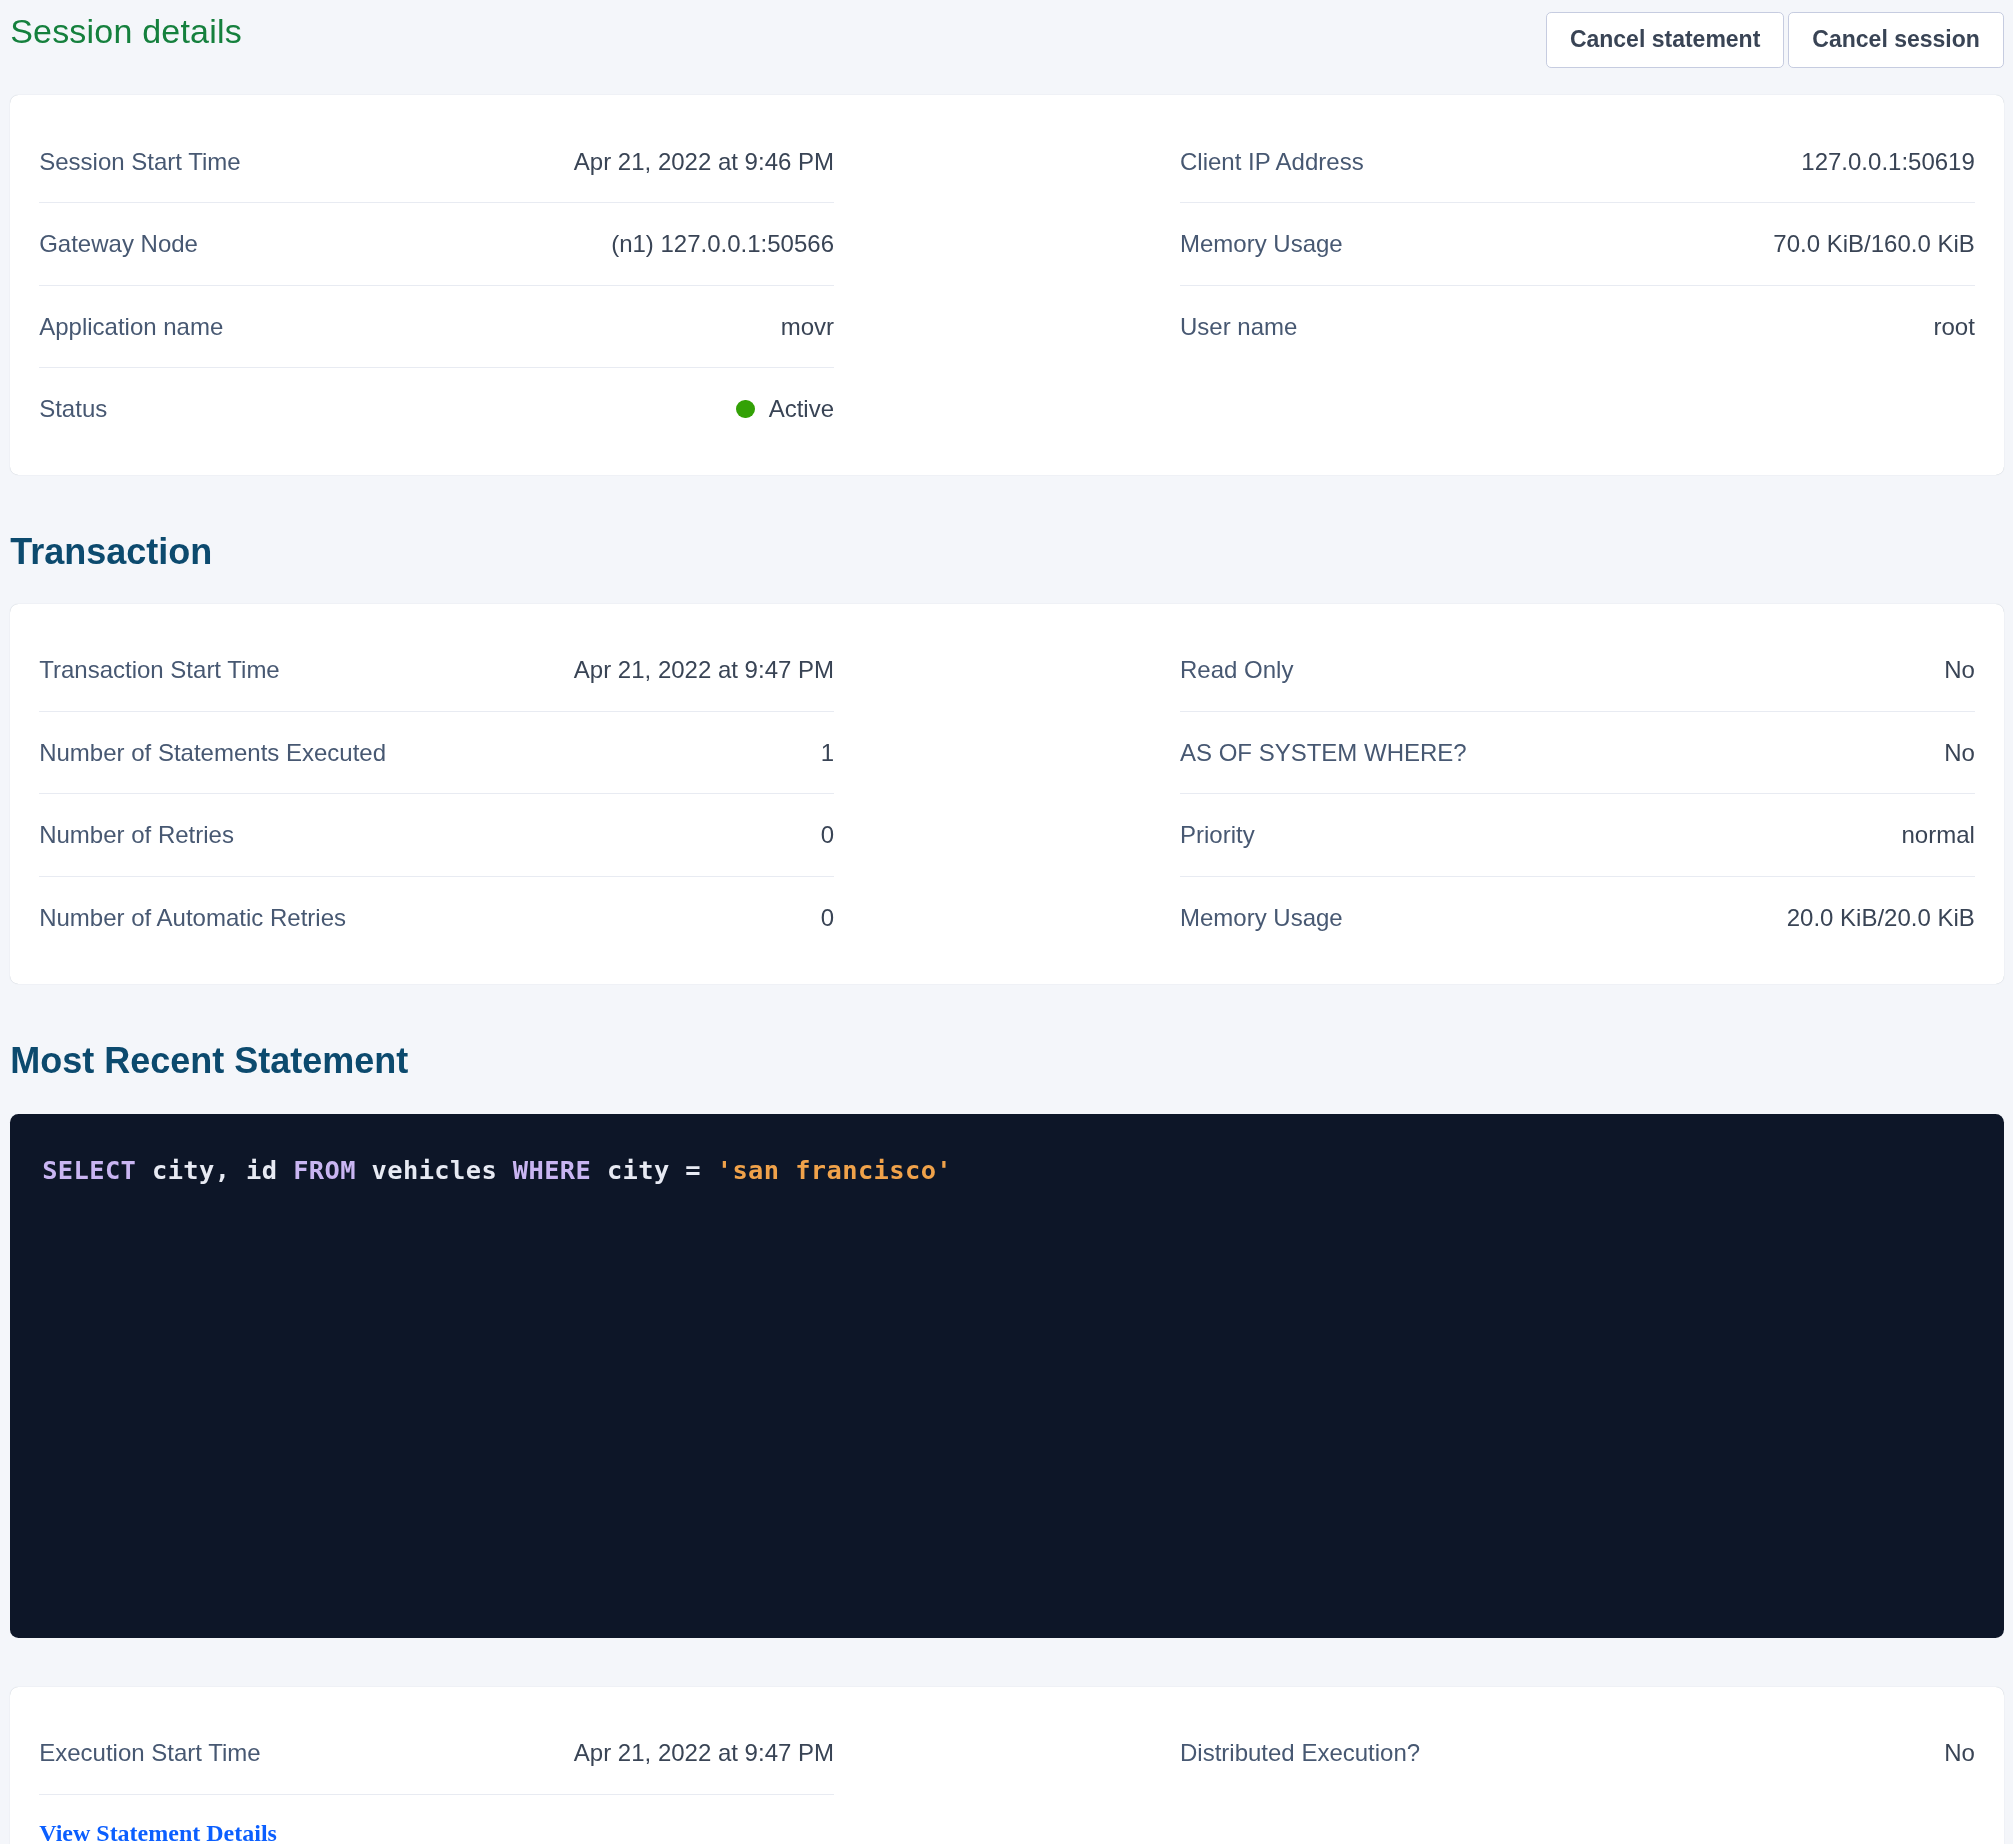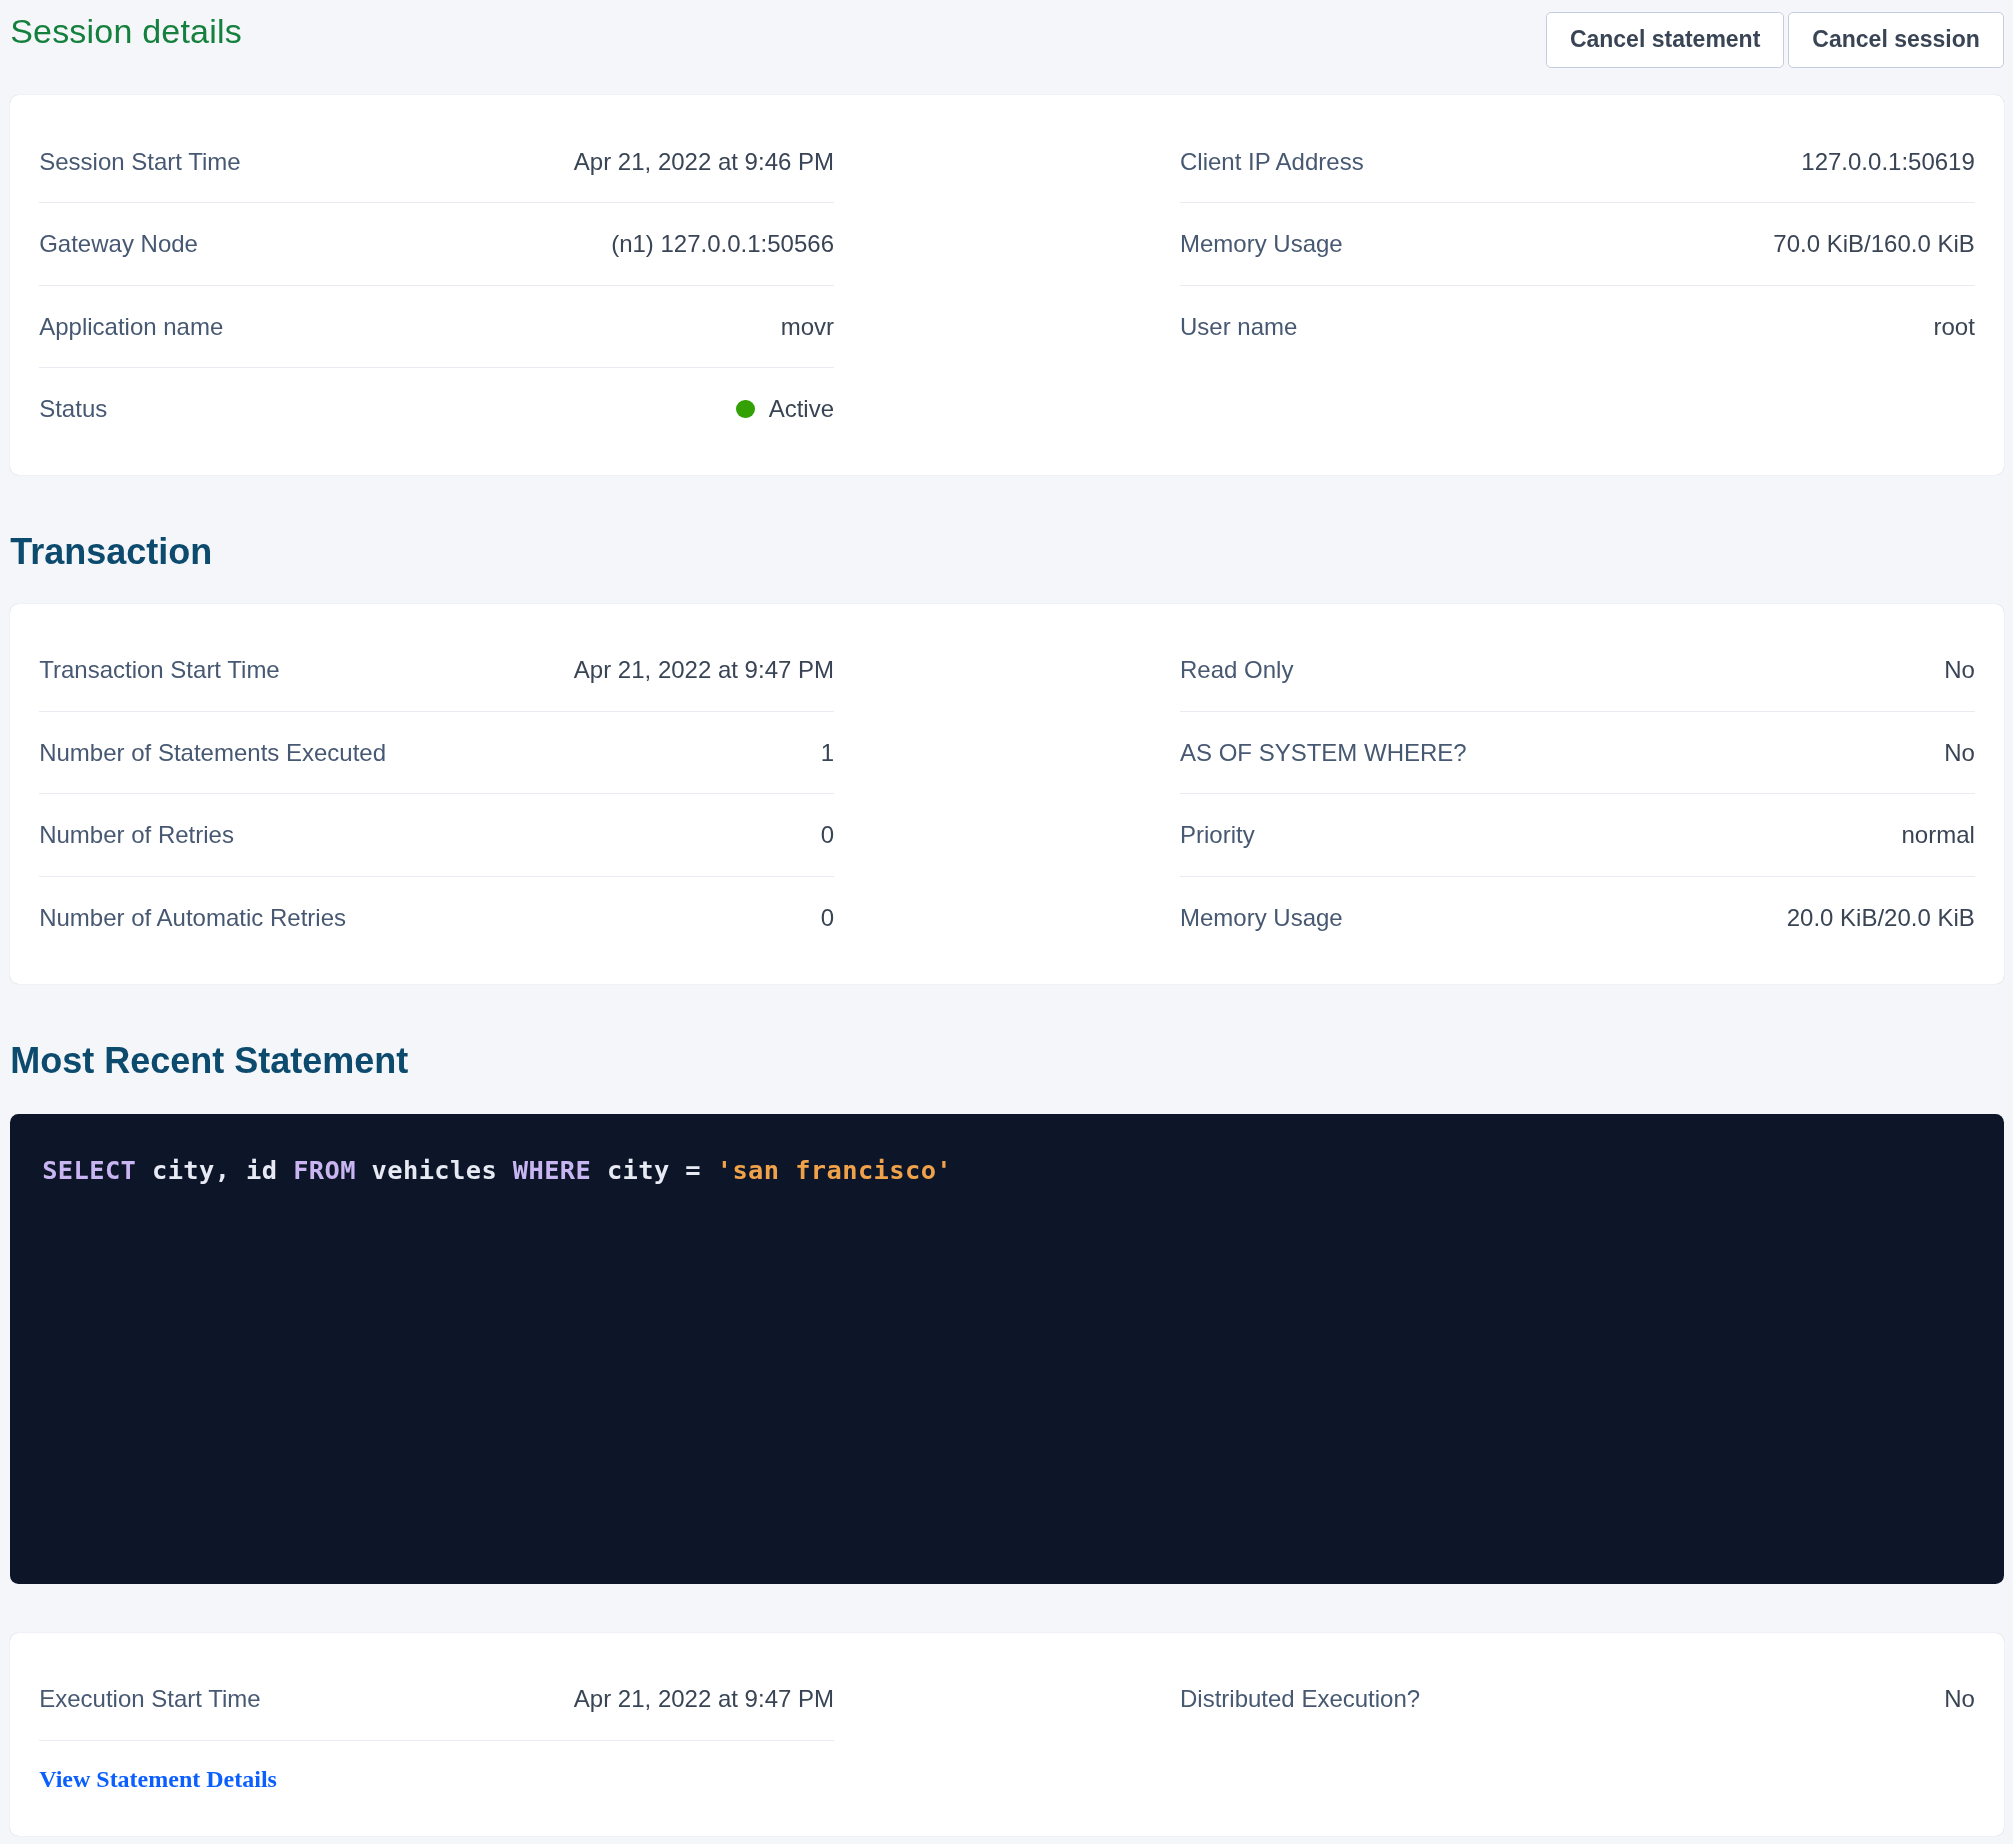--- a/index.html
+++ b/index.html
@@ -55,21 +55,21 @@
   
   .section-heading {
     font-size:36px; font-weight:700; color:#0c4a6e;
     margin:56px 0 0 0; padding-left:0;
   }
   .card-session { margin-top:10.2px; }
   .card-transaction { margin-top:30.5px; }
 
   
   .code-block {
-    margin-top:32px; height:470px;
+    margin-top:32px; height:524px;
     background:var(--code-bg,#0D1628); border-radius:8.5px;
     padding:41px 32px;
   }
   .code-block pre {
     font-family:"DejaVu Sans Mono", monospace;
     font-size:25.4px; font-weight:700; letter-spacing:0.4px;
     white-space:pre; color:var(--sql-plain,#E7EAF3);
   }
   .sql-kw { color:var(--sql-keyword,#C9B5F2); }
   .sql-plain { color:var(--sql-plain,#E7EAF3); }

